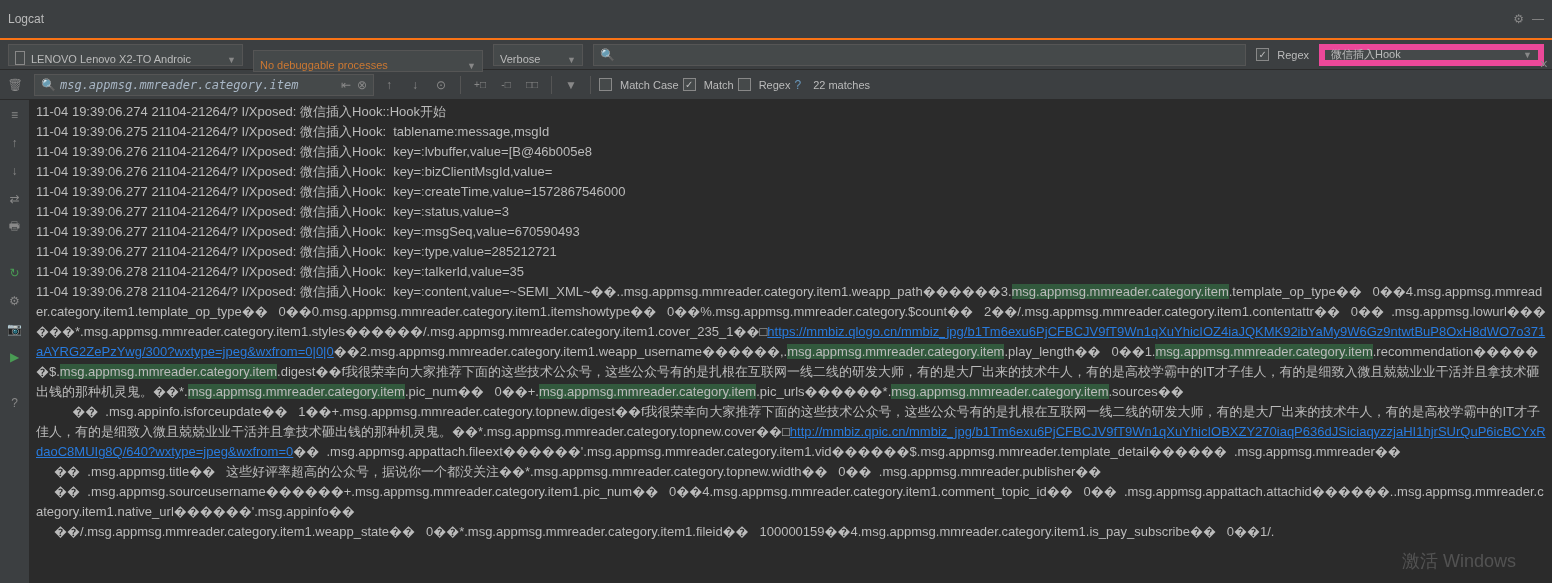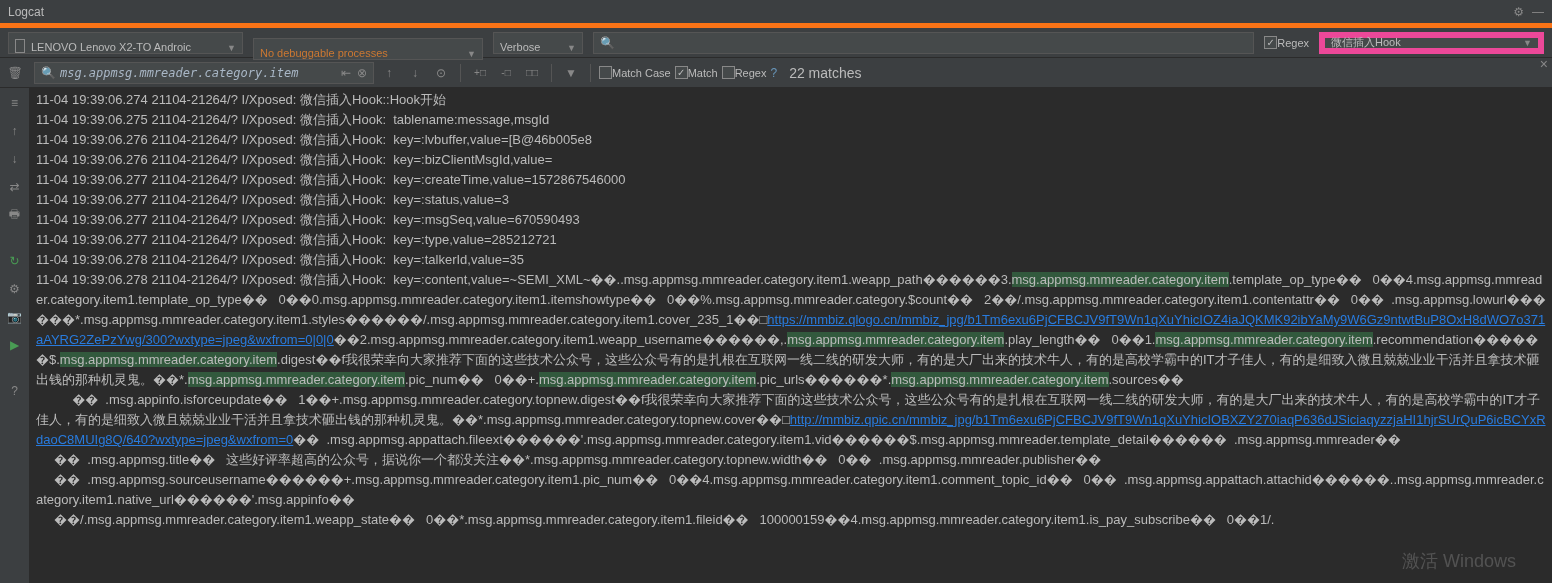--- a/index.html
+++ b/index.html
@@ -1,42 +1,42 @@
 <!DOCTYPE html>
 <html><head>
 <meta charset="utf-8">
 <style>
 * { margin:0; padding:0; box-sizing:border-box; }
 body { background:#3c3f41; color:#bbb; font-family:"Segoe UI",sans-serif; font-size:12px; width:1552px; height:583px; overflow:hidden; position:relative; }
-.titlebar { height:28px; background:#3c3f41; display:flex; align-items:center; padding:0 8px; border-bottom:5px solid #f97316; }
+.titlebar { height:40px; background:#3c3f41; display:flex; align-items:center; padding:0 8px; border-bottom:2px solid #f97316; }
 .titlebar .title { color:#bbb; font-size:12px; }
 .titlebar .right { margin-left:auto; display:flex; gap:8px; }
 .titlebar .icon { color:#888; cursor:pointer; }
 .toolbar1 { height:30px; background:#3c3f41; display:flex; align-items:center; padding:4px 8px; gap:10px; border-bottom:1px solid #2b2b2b; }
 .dropdown { background:#45494a; border:1px solid #555; height:22px; display:flex; align-items:flex-end; padding:0 6px; color:#bbb; font-size:11px; position:relative; }
 .dropdown.device { width:235px; }
 .dropdown.proc { width:230px; color:#cc7832;margin-top:12px; }
 .dropdown.level { width:90px; }
 .dropdown .arrow { margin-left:auto; color:#888; font-size:9px; }
 .searchbox { background:#45494a; border:1px solid #555; height:22px; flex:1; display:flex; align-items:center; padding:0 6px; }
 .searchbox .mag { color:#888; margin-right:4px; }
-.checkbox { display:flex; align-items:center; gap:0; color:#bbb; font-size:11px; }
+.checkbox { display:flex; align-items:center; gap:8px; color:#bbb; font-size:11px; }
 .checkbox .box { width:13px; height:13px; border:1px solid #888; display:flex; align-items:center; justify-content:center; background:#45494a; }
 .checkbox .box.checked::after { content:"✓"; color:#bbb; font-size:10px; }
 .filter-dd { background:#45494a; border:6px solid #ec4899; height:22px; width:225px; display:flex; align-items:center; padding:0 6px; color:#bbb; font-size:11px; }
 .filter-dd .arrow { margin-left:auto; color:#888; font-size:9px; }
 .toolbar2 { height:30px; background:#3c3f41; display:flex; align-items:center; padding:0 4px; gap:4px; border-bottom:1px solid #2b2b2b; }
 .iconbtn { width:22px; height:22px; display:flex; align-items:center; justify-content:center; color:#888; cursor:pointer; }
 .findbox { background:#45494a; border:1px solid #555; height:22px; width:340px; display:flex; align-items:center; padding:0 6px; margin-left:4px; }
 .findbox .mag { color:#888; margin-right:4px; }
 .findbox input { background:transparent; border:none; color:#a9b7c6; font-family:"Consolas",monospace; font-size:12px; flex:1; outline:none; font-style:italic; }
 .findbox .clear { color:#888; cursor:pointer; }
 .findbox .pin { color:#888; cursor:pointer; margin-right:6px; }
 .sep { width:1px; height:18px; background:#555; margin:0 4px; }
-.matches { color:#bbb; font-size:14px; margin-left:8px; }
+.matches { color:#bbb; font-size:11px; margin-left:8px; }
 .help { color:#6897bb; font-size:12px; cursor:pointer; }
 .body { display:flex; height:calc(100% - 84px); }
 .sidebar { width:30px; background:#3c3f41; display:flex; flex-direction:column; align-items:center; padding-top:4px; gap:6px; border-right:1px solid #2b2b2b; }
 .sidebar .sbtn { width:22px; height:22px; display:flex; align-items:center; justify-content:center; color:#888; cursor:pointer; }
 .sidebar .sbtn.green { color:#499c54; }
 .log { flex:1; background:#2b2b2b; font-family:Liberation Sans, sans-serif; font-size:13px; line-height:20px; padding:2px 6px; overflow:hidden; color:#bbb; white-space:pre-wrap; word-break:break-all; }
 .log .line { display:block; }
 .log .hl { background:#32593d; color:#bbb; }
 .log .link { color:#287bde; text-decoration:underline; cursor:pointer; }
 .watermark { position:absolute; right:36px; bottom:10px; color:rgba(200,200,200,0.25); font-size:18px; font-family:"Microsoft YaHei",sans-serif; pointer-events:none; }

